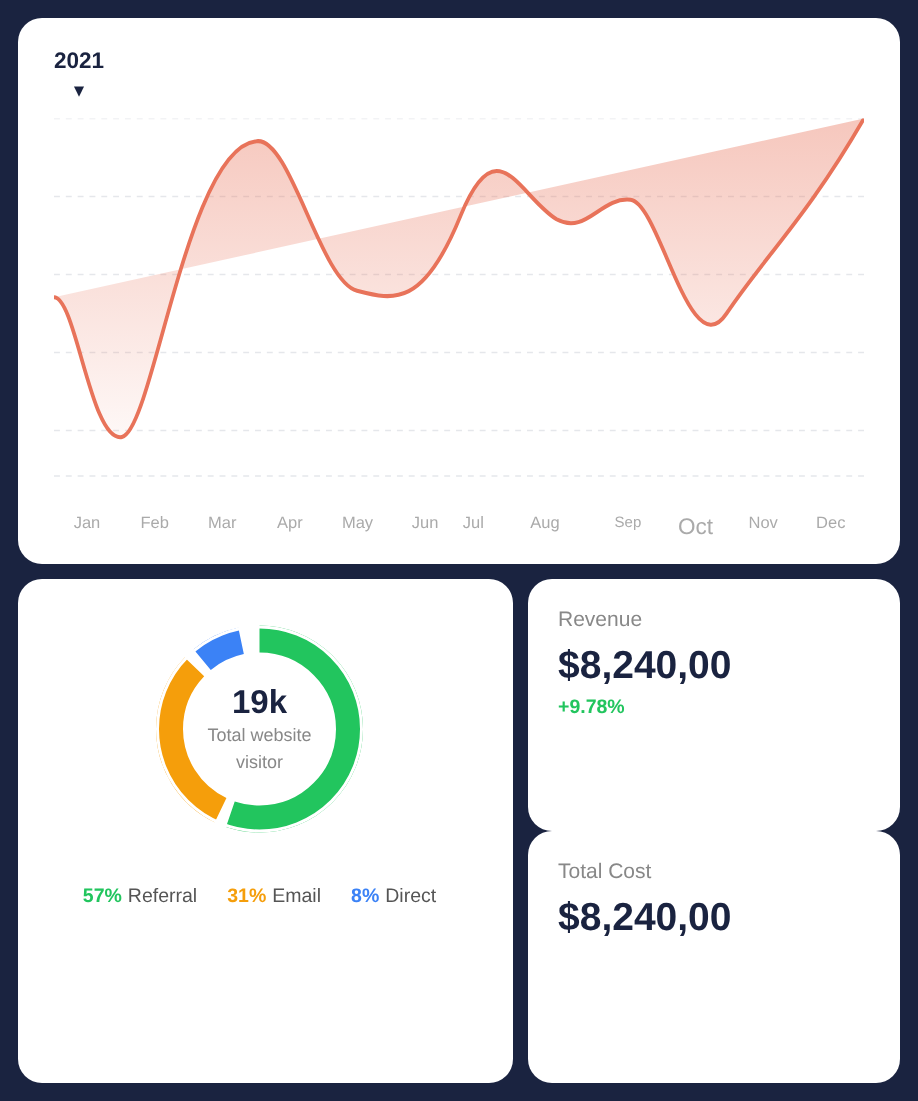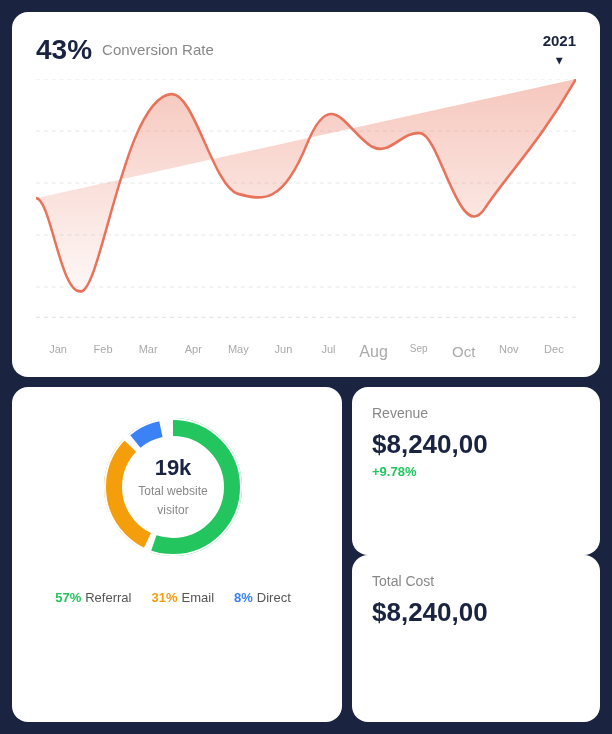--- a/index.html
+++ b/index.html
@@ -158,24 +158,20 @@
       font-size: 13px;
       font-weight: 600;
     }
     .positive { color: #22c55e; }
   </style>
 </head>
 <body>
 
 <div class="top-card">
   <div class="top-card-header">
-    <div class="conversion-rate-label">
-      <span class="conversion-pct">43%</span>
-      <span class="conversion-text">Conversion Rate</span>
-    </div>
     <div class="year-selector">
       <span>2021</span>
       <span class="chevron-down">▾</span>
     </div>
   </div>
 
   <div class="chart-container">
     <svg viewBox="0 0 548 240" preserveAspectRatio="none" xmlns="http://www.w3.org/2000/svg">
       <defs>
         <linearGradient id="chartGrad" x1="0" y1="0" x2="0" y2="1">
@@ -196,22 +192,22 @@
     </svg>
   </div>
 
   <div style="display:flex; justify-content:space-between; padding: 4px 2px 0 2px;">
     <span style="font-size:11px;color:#aaa;width:40px;text-align:center;">Jan</span>
     <span style="font-size:11px;color:#aaa;width:40px;text-align:center;">Feb</span>
     <span style="font-size:11px;color:#aaa;width:40px;text-align:center;">Mar</span>
     <span style="font-size:11px;color:#aaa;width:40px;text-align:center;">Apr</span>
     <span style="font-size:11px;color:#aaa;width:40px;text-align:center;">May</span>
     <span style="font-size:11px;color:#aaa;width:40px;text-align:center;">Jun</span>
-    <span style="font-size:11px;color:#aaa;width:40px;text-align:center;">Jul</span>
-    <span style="font-size:16px;color:#aaa;width:40px;text-align:center;">Aug</span>
+    <span style="font-size:11px;color:#aaa;width:40px;text-align:left;">Jul</span>
+    <span style="font-size:11px;color:#aaa;width:40px;text-align:left;">Aug</span>
     <span style="font-size:10px;color:#aaa;width:40px;text-align:center;">Sep</span>
     <span style="font-size:15px;color:#aaa;width:40px;text-align:center;">Oct</span>
     <span style="font-size:11px;color:#aaa;width:40px;text-align:center;">Nov</span>
     <span style="font-size:11px;color:#aaa;width:40px;text-align:center;">Dec</span>
   </div>
 </div>
 
 <div class="bottom-section">
 
   <div class="donut-card">

